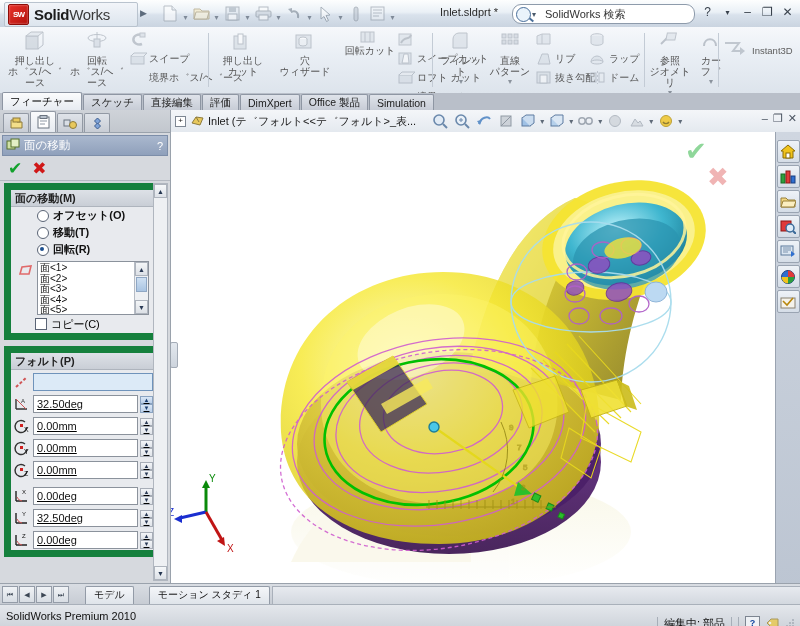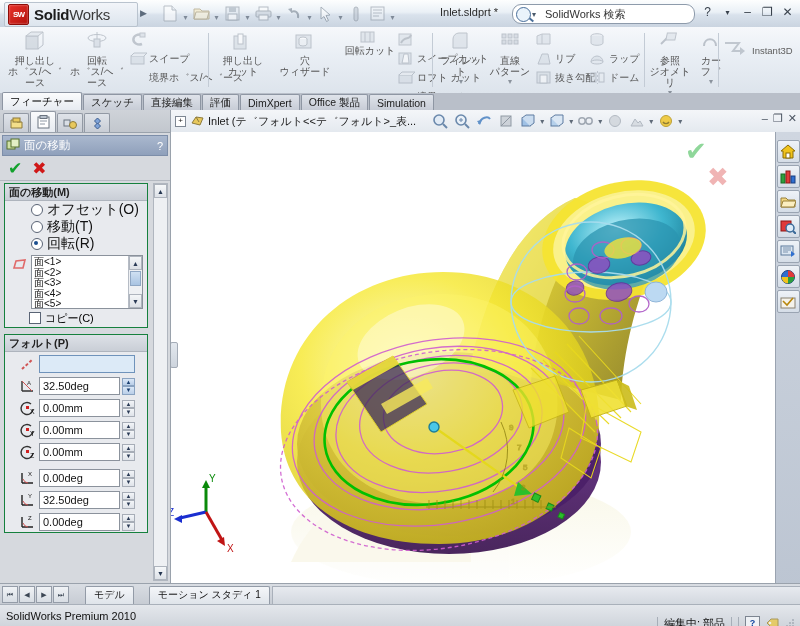--- a/index.html
+++ b/index.html
@@ -87,45 +87,45 @@
     background:linear-gradient(#aab8ce,#8fa0bb);border:1px solid #7d8ea9;
     color:#fff;font-size:11.5px;padding-left:3px;position:relative;}
   .pmhead .hico{width:15px;height:15px;margin-right:3px;}
   .pmhead .q{position:absolute;right:4px;font-size:11px;color:#fff;}
   .pmok{height:24px;display:flex;align-items:center;gap:10px;padding-left:8px;
     background:#d6d9de;border-bottom:1px solid #b4b9c1;}
   .chk{font-size:17px;color:#12a12c;font-weight:bold;line-height:1;}
   .xmk{font-size:17px;color:#d01818;font-weight:bold;line-height:1;}
 
   .pmbody{position:absolute;left:0;top:70px;width:170px;height:403px;overflow:hidden;}
-  .grpbox{margin:3px 4px 0 4px;background:#e8eaee;border:1px solid #15803d;}
+  .grpbox{margin:3px 4px 0 4px;background:#e8eaee;border:7px solid #15803d;}
   .grptitle{height:16px;background:linear-gradient(#dde1e7,#c9ced6);
     border-bottom:1px solid #aeb4bd;font-size:11px;font-weight:bold;color:#222;
     display:flex;align-items:center;padding-left:4px;}
-  .radio-row{display:flex;align-items:center;height:17px;padding-left:26px;font-size:14px;color:#111;}
+  .radio-row{display:flex;align-items:center;height:17px;padding-left:26px;font-size:11px;color:#111;font-weight:bold;}
   .rd{width:10px;height:10px;border-radius:50%;border:1px solid #5a6475;background:#fff;
     margin-right:4px;position:relative;flex:none;}
   .rd.on:after{content:"";position:absolute;left:2px;top:2px;width:4px;height:4px;
     border-radius:50%;background:#1c4f8f;}
   .selrow{display:flex;align-items:flex-start;padding:3px 4px 0 4px;}
   .selicon{width:22px;height:20px;display:flex;align-items:center;justify-content:center;}
   .listbox{flex:1;height:52px;background:#fff;border:1px solid #8b929c;
     display:flex;overflow:hidden;}
   .listitems{flex:1;padding:1px 0 0 2px;}
   .listitems div{font-size:10px;line-height:10.5px;color:#111;white-space:nowrap;}
   .lscroll{width:13px;background:#eef0f3;border-left:1px solid #b6bcc5;
     display:flex;flex-direction:column;justify-content:space-between;}
   .lsbtn{height:12px;display:flex;align-items:center;justify-content:center;
     font-size:7px;color:#2a3a55;background:linear-gradient(#f4f6f8,#dce0e6);
     border:1px solid #aeb4bd;}
   .lsthumb{height:13px;margin:1px;background:linear-gradient(#cfe0f2,#a9c4e2);
     border:1px solid #8fa7c4;}
   .cbrow{display:flex;align-items:center;height:18px;padding-left:24px;font-size:11px;}
   .cb{width:10px;height:10px;border:1px solid #5a6475;background:#fff;margin-right:4px;flex:none;}
-  .prow{display:flex;align-items:center;height:20px;padding:0 12px;margin-top:2px;}
+  .prow{display:flex;align-items:center;height:20px;padding:0 0;margin-top:2px;text-decoration:underline;}
   .picon{width:22px;height:18px;display:flex;align-items:center;justify-content:center;flex:none;}
   .pfield{flex:1;height:16px;background:#fff;border:1px solid #8b929c;
     font-size:11px;color:#111;display:flex;align-items:center;padding-left:3px;}
   .pfield.empty{background:#dceaf7;border:1px solid #6f93bb;}
   .spin{width:13px;height:17px;margin-left:2px;display:flex;flex-direction:column;flex:none;}
   .spin div{flex:1;background:linear-gradient(#f3f5f8,#dfe3e9);border:1px solid #a7adb7;
     font-size:6px;line-height:6px;display:flex;align-items:center;justify-content:center;color:#2a3a55;}
   .spin.big div{background:linear-gradient(#dbe8f7,#b9cee8);border-color:#8aa3c1;color:#1b3f70;}
 
   .pmscroll{position:absolute;right:2px;top:73px;width:13px;height:396px;

